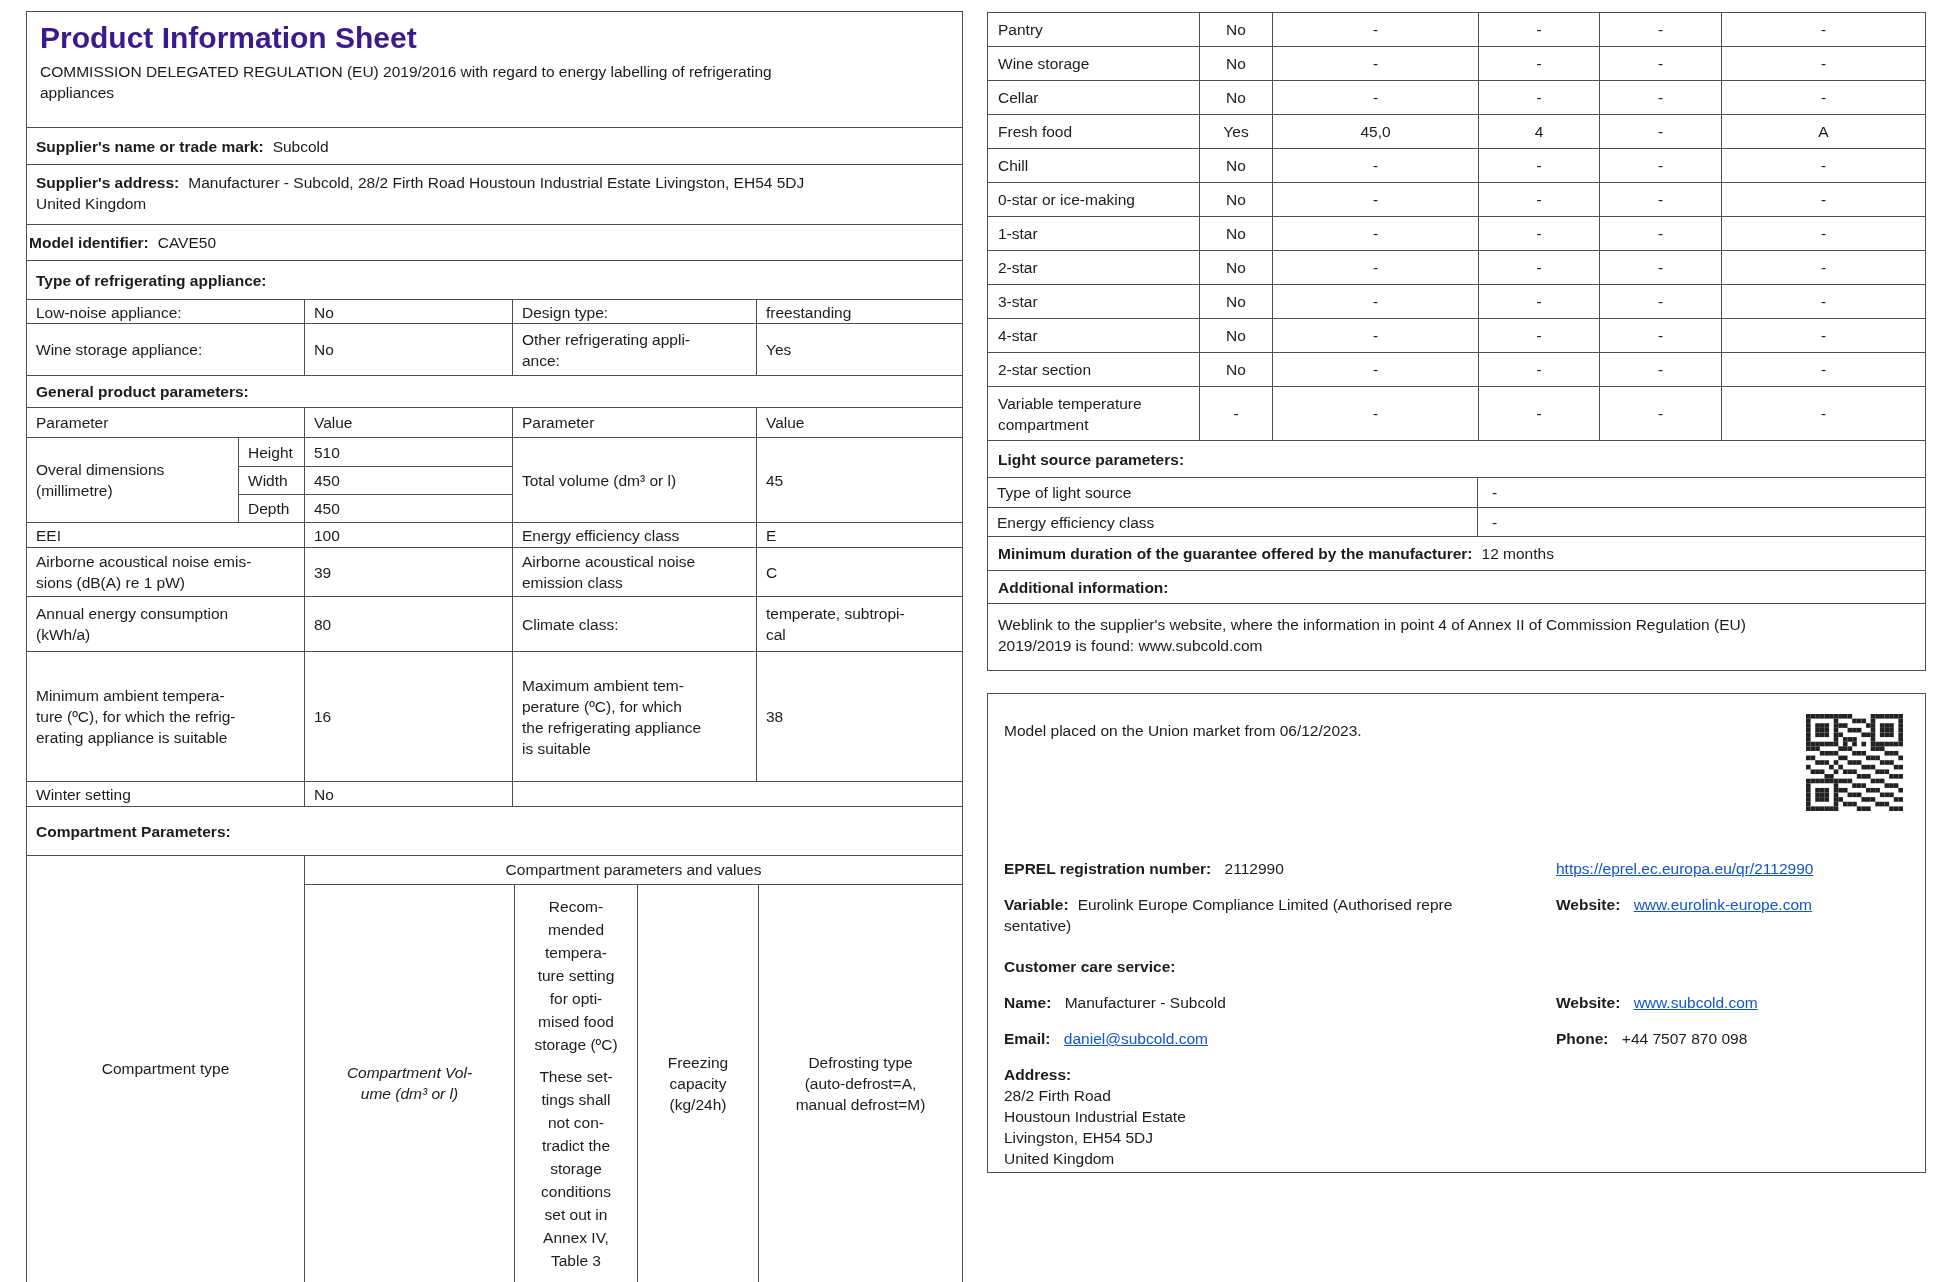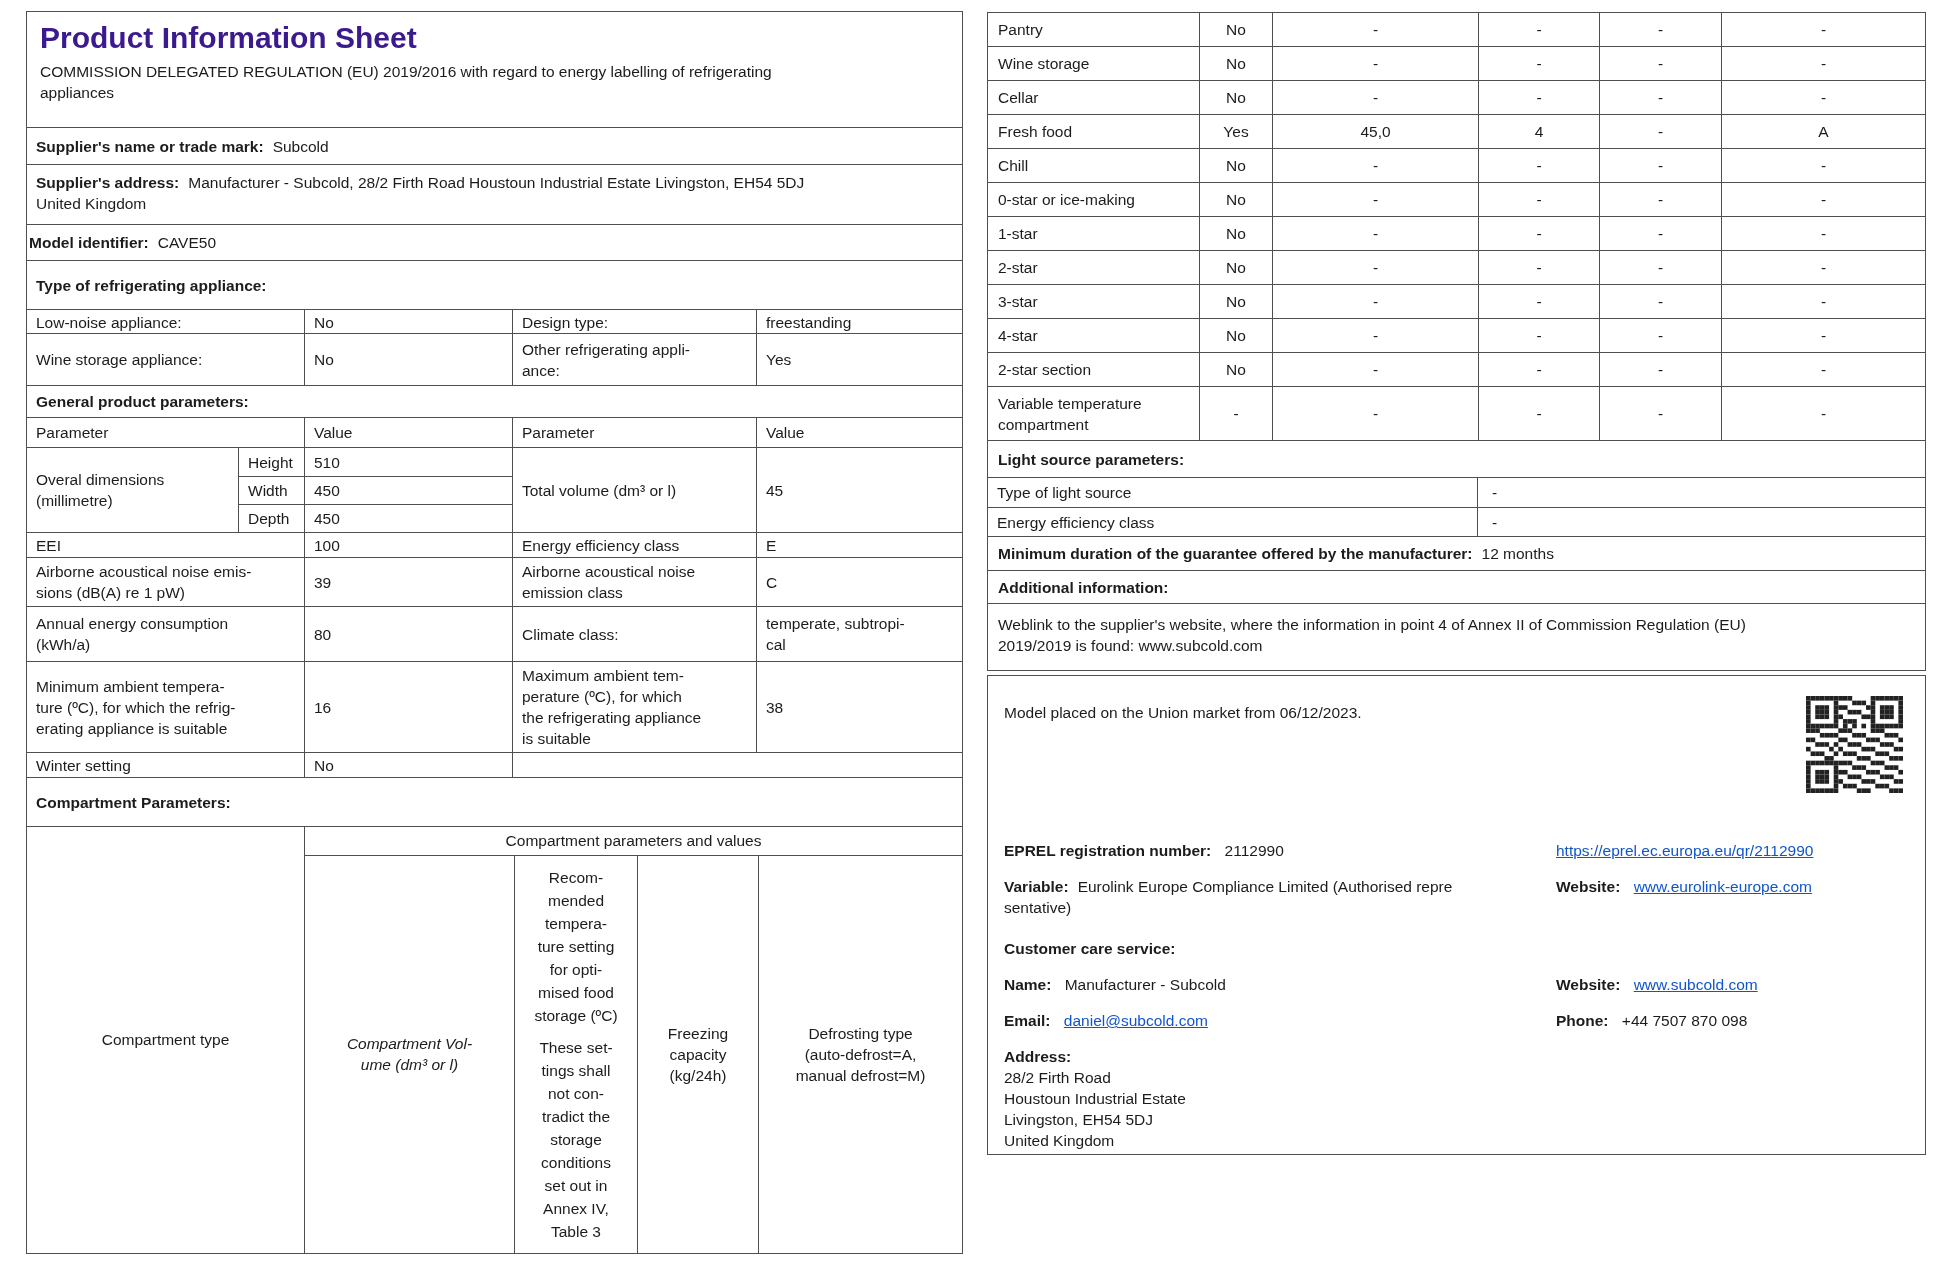--- a/index.html
+++ b/index.html
@@ -70,21 +70,21 @@
   <div class="bx" style="height:62px;padding:7px 9px;">
     <span class="lbl">Supplier's address:</span><span class="pl">Manufacturer - Subcold, 28/2 Firth Road Houstoun Industrial Estate Livingston, EH54 5DJ
 United Kingdom</span>
   </div>
 
   <div class="bx vrow" style="height:37px;padding:0 2px;">
     <span class="lbl">Model identifier:</span>
     <span>CAVE50</span>
   </div>
 
-  <div class="bx vrow b" style="height:51px;padding:0 9px;">Type of refrigerating appliance:</div>
+  <div class="bx vrow b" style="height:41px;padding:0 9px;">Type of refrigerating appliance:</div>
 
   <div class="bx grid4" style="height:25px;">
     <div class="c">Low-noise appliance:</div>
     <div class="c">No</div>
     <div class="c">Design type:</div>
     <div class="c">freestanding</div>
   </div>
 
   <div class="bx grid4" style="height:54px;">
     <div class="c">Wine storage appliance:</div>
@@ -134,21 +134,21 @@
 
   <div class="bx grid4" style="height:57px;">
     <div class="c pl">Annual energy consumption
 (kWh/a)</div>
     <div class="c">80</div>
     <div class="c">Climate class:</div>
     <div class="c pl">temperate, subtropi-
 cal</div>
   </div>
 
-  <div class="bx grid4" style="height:92px;">
+  <div class="bx grid4" style="height:131px;">
     <div class="c pl">Minimum ambient tempera-
 ture (ºC), for which the refrig-
 erating appliance is suitable</div>
     <div class="c">16</div>
     <div class="c pl">Maximum ambient tem-
 perature (ºC), for which
 the refrigerating appliance
 is suitable</div>
     <div class="c">38</div>
   </div>
@@ -319,21 +319,21 @@
   </div>
 
   <div class="bx vrow b" style="height:35px;padding:0 10px;">Additional information:</div>
 
   <div class="bx" style="height:68px;padding:10px 10px;">
     <span class="pl">Weblink to the supplier's website, where the information in point 4 of Annex II of Commission Regulation (EU)
 2019/2019 is found:</span>
     <span>www.subcold.com</span>
   </div>
 
-  <div class="bx mkt" style="margin-top:4px;">
+  <div class="bx mkt" style="margin-top:22px;">
     <div class="abs" style="top:26px;">Model placed on the Union market from 06/12/2023.</div>
     <div class="qr"><svg width="97" height="97" viewBox="0 0 96.6 96.6" fill="#222" xmlns="http://www.w3.org/2000/svg">
           <rect x="0" y="0" width="4.6" height="4.6"></rect>
           <rect x="4.6" y="0" width="4.6" height="4.6"></rect>
           <rect x="9.2" y="0" width="4.6" height="4.6"></rect>
           <rect x="13.799999999999999" y="0" width="4.6" height="4.6"></rect>
           <rect x="18.4" y="0" width="4.6" height="4.6"></rect>
           <rect x="23" y="0" width="4.6" height="4.6"></rect>
           <rect x="27.599999999999998" y="0" width="4.6" height="4.6"></rect>
           <rect x="32.199999999999996" y="0" width="4.6" height="4.6"></rect>

